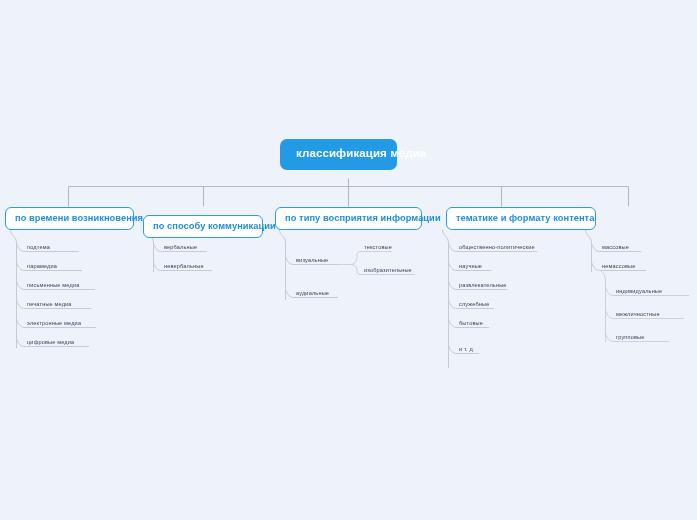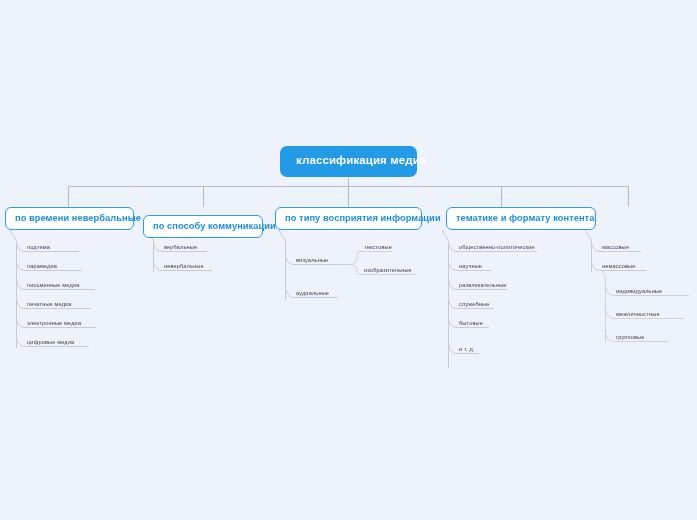--- a/index.html
+++ b/index.html
@@ -140,23 +140,23 @@
     <path class="wire-leaf" d="M585.5,229.5 C585.5,236 591.5,236 591.5,243 L591.5,272"></path>
     <path class="wire-leaf" d="M591.5,243.5 C594,249 595,251.5 600,251.5 L641,251.5"></path>
     <path class="wire-leaf" d="M591.5,262.5 C594,268 595,270.5 600,270.5 L646,270.5"></path>
 
     <path class="wire-sub" d="M600.5,270.5 C604,273 605.5,276 605.5,282 L605.5,342"></path>
     <path class="wire-sub" d="M605.5,287.5 C608,293 609,295.5 614,295.5 L689,295.5"></path>
     <path class="wire-sub" d="M605.5,310.5 C608,316 609,318.5 614,318.5 L684,318.5"></path>
     <path class="wire-sub" d="M605.5,333.5 C608,339 609,341.5 614,341.5 L669,341.5"></path>
   </svg>
 
-  <div class="node node-root" style="left:280px; top:146px; width:137px;">классификация медиа</div>
+  <div class="node node-root" style="left:280px; top:139px; width:117px;">классификация медиа</div>
 
-  <div class="node node-branch" style="left:5px; top:207px; width:129px;">по времени невербальные</div>
+  <div class="node node-branch" style="left:5px; top:207px; width:129px;">по времени возникновения</div>
 
   <div class="node node-branch" style="left:143px; top:207px; width:120px;margin-top:8px;">по способу коммуникации</div>
 
   <div class="node node-branch" style="left:275px; top:207px; width:147px;">по типу восприятия информации</div>
 
   <div class="node node-branch" style="left:446px; top:207px; width:150px;">тематике и формату контента</div>
 
 
   <div class="node node-leaf" style="left:27px; top:245px;">подтема</div>
   <div class="node node-leaf" style="left:27px; top:264px;">парамедиа</div>

